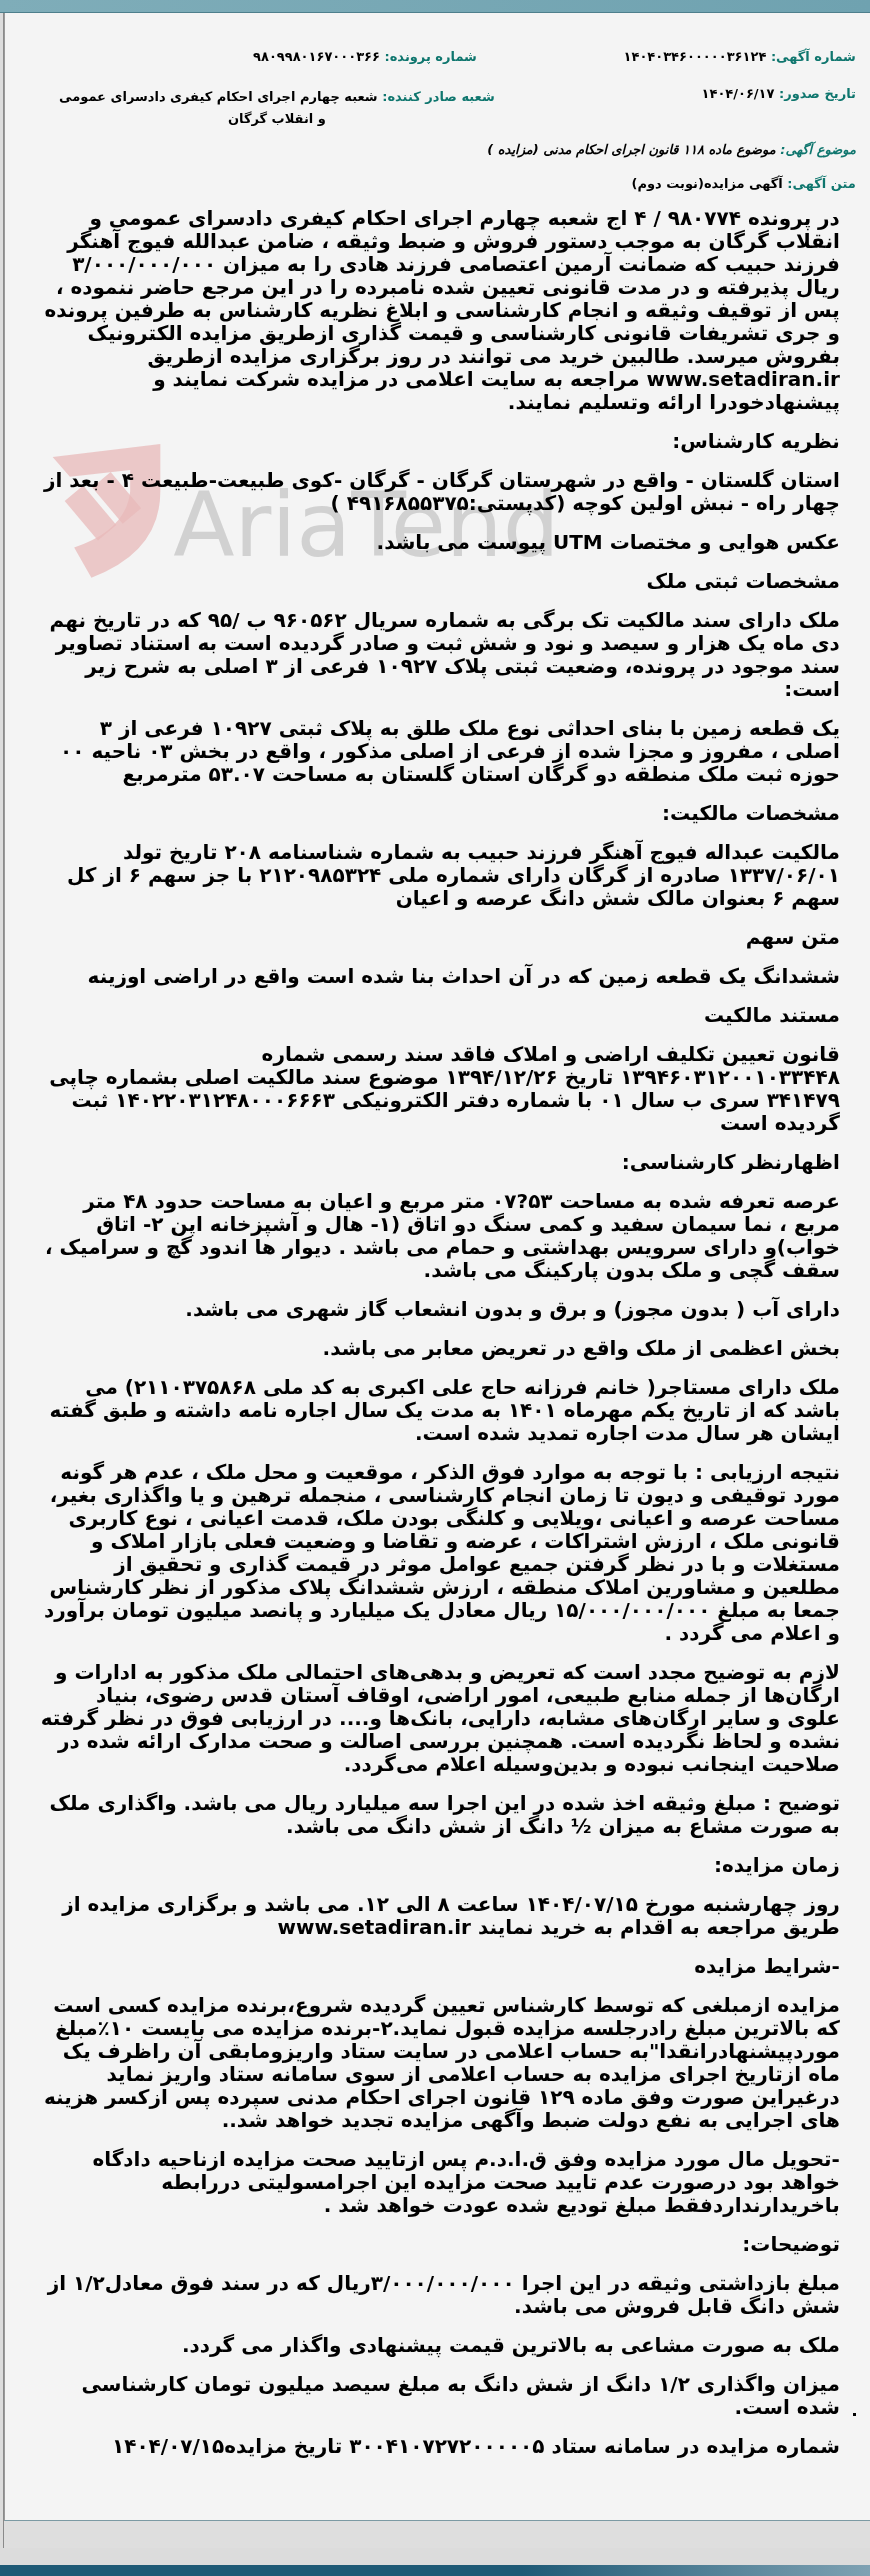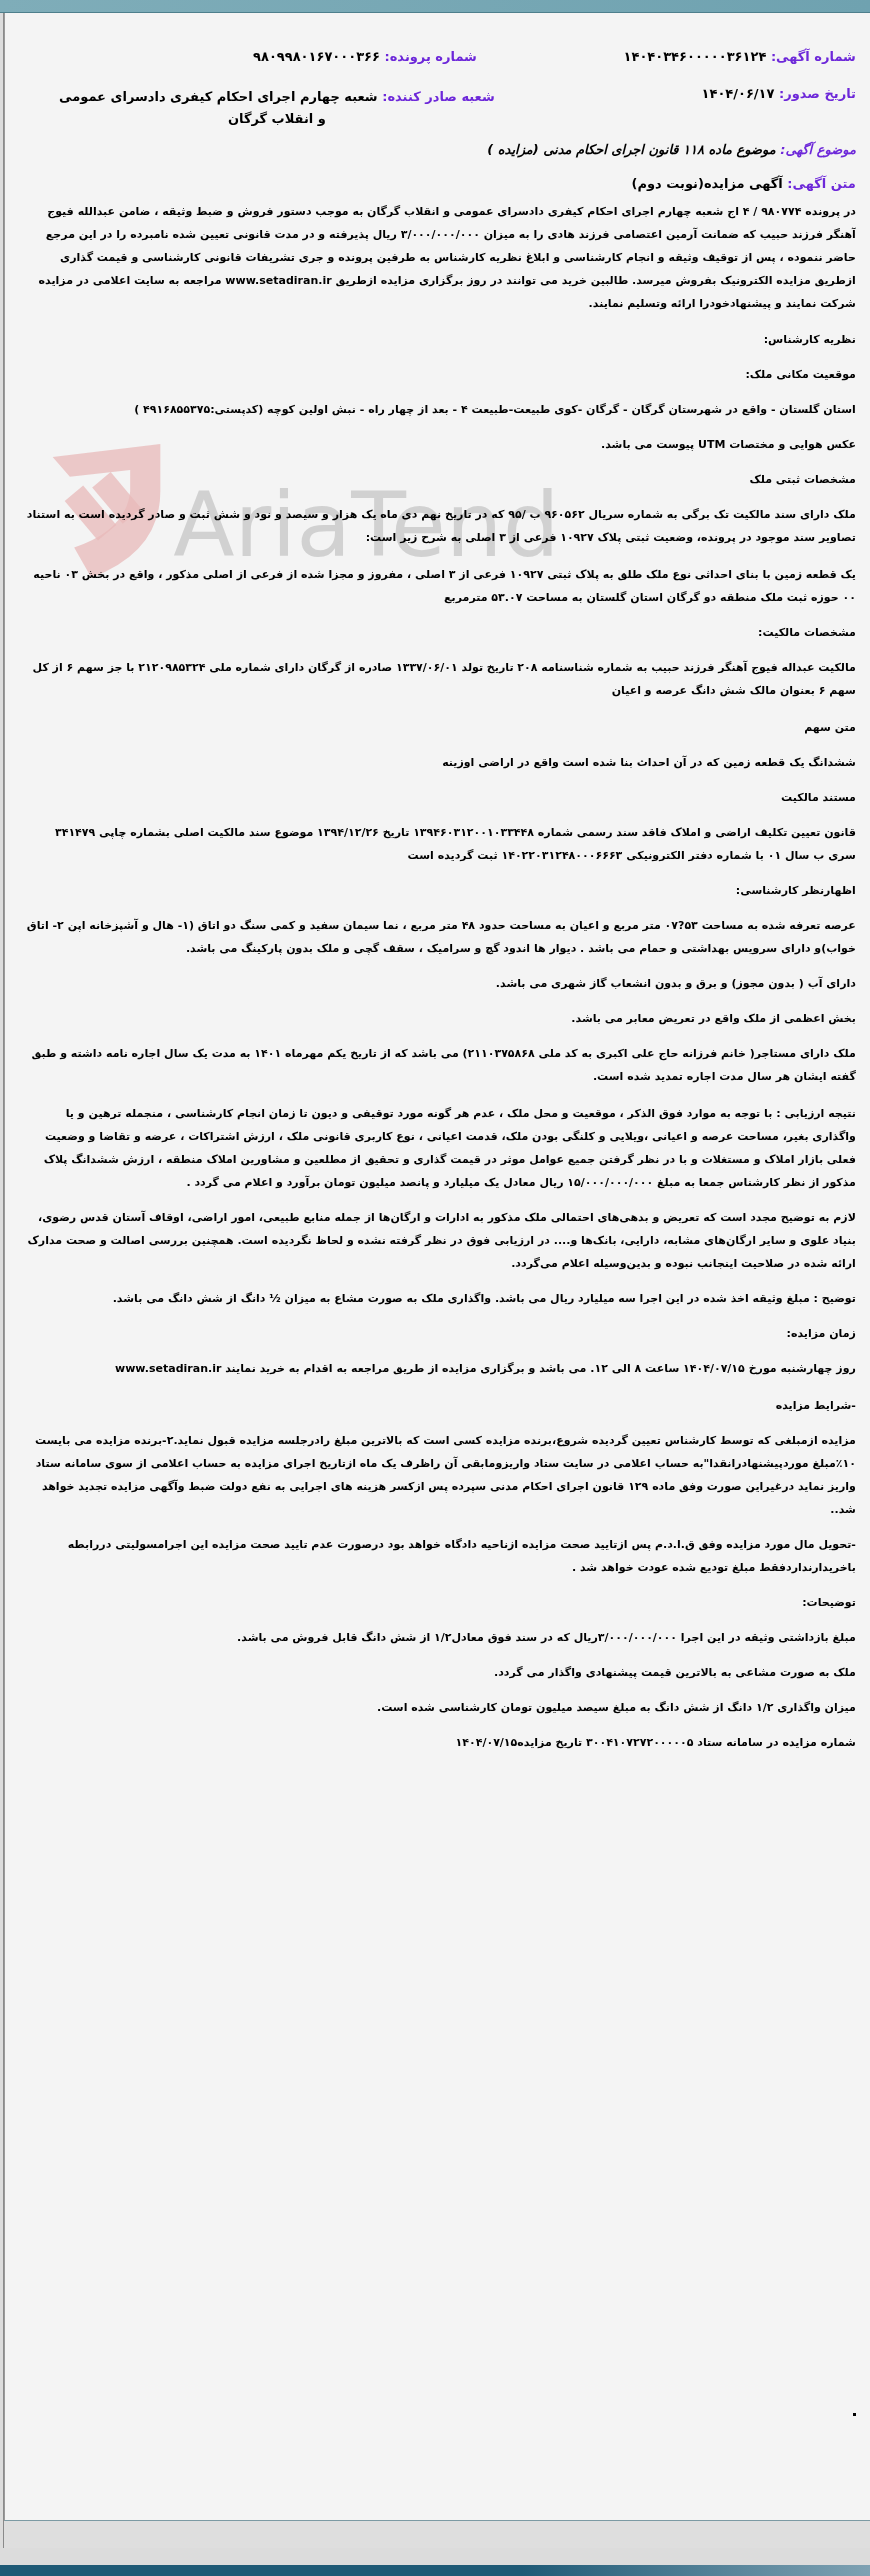--- a/index.html
+++ b/index.html
@@ -33,24 +33,24 @@
   .content {
     direction:rtl; text-align:right;
     position:absolute; right:15.5px; left:19px; top:0;
     font-weight:bold; color:#000;
   }
   .meta {
     position:absolute; top:27.6px; right:0; left:0; height:95px;
     font-size:13px;
   }
   .meta .row { position:absolute; }
-  .label { color:#6d28d9; font-weight:bold; }
+  .label { color:#0f766e; font-weight:bold; }
   .val { color:#000; font-weight:bold; }
   .ad-header { font-size:13px; margin:0; }
-  p.line { font-size:11px; line-height:23px; margin:0;text-align:right; }
+  p.line { font-size:20px; line-height:23px; margin:16px;text-align:right; }
   .watermark {
     position:absolute; left:39px; top:431px; width:517px; height:138px;
     pointer-events:none;
   }
   .dot { position:absolute; right:15.5px; top:2400px; width:2.6px; height:2.6px; background:#000; }
 </style>
 </head>
 <body>
 
 <div class="topbar"></div>
@@ -90,21 +90,20 @@
           <span class="label">موضوع آگهی:</span>
           <span class="val">موضوع ماده ۱۱۸ قانون اجرای احکام مدنی (مزایده )</span>
         </p>
         <p class="ad-header" style="margin-bottom:8.6px;">
           <span class="label">متن آگهی:</span>
           <span class="val">آگهی مزایده(نوبت دوم)</span>
         </p>
 
         <p class="line" style="margin-bottom:13.8px;">در پرونده ۹۸۰۷۷۴ / ۴ اج شعبه چهارم اجرای احکام کیفری دادسرای عمومی و انقلاب گرگان به موجب دستور فروش و ضبط وثیقه ، ضامن عبدالله فیوج آهنگر فرزند حبیب که ضمانت آرمین اعتصامی فرزند هادی را به میزان ۳/۰۰۰/۰۰۰/۰۰۰ ریال پذیرفته و در مدت قانونی تعیین شده نامبرده را در این مرجع حاضر ننموده ، پس از توقیف وثیقه و انجام کارشناسی و ابلاغ نظریه کارشناس به طرفین پرونده و جری تشریفات قانونی کارشناسی و قیمت گذاری ازطریق مزایده الکترونیک بفروش میرسد. طالبین خرید می توانند در روز برگزاری مزایده ازطریق www.setadiran.ir مراجعه به سایت اعلامی در مزایده شرکت نمایند و پیشنهادخودرا ارائه وتسلیم نمایند.</p>
         <p class="line" style="margin-bottom:12px;">نظریه کارشناس:</p>
-        <p class="line" style="margin-bottom:12px;">موقعیت مکانی ملک:</p>
         <p class="line" style="margin-bottom:12px;">استان گلستان - واقع در شهرستان گرگان - گرگان -کوی طبیعت-طبیعت ۴ - بعد از چهار راه - نبش اولین کوچه (کدپستی:۴۹۱۶۸۵۵۳۷۵ )</p>
         <p class="line" style="margin-bottom:12px;">عکس هوایی و مختصات UTM پیوست می باشد.</p>
         <p class="line" style="margin-bottom:12px;">مشخصات ثبتی ملک</p>
         <p class="line" style="margin-bottom:13.8px;">ملک دارای سند مالکیت تک برگی به شماره سریال ۹۶۰۵۶۲ ب /۹۵ که در تاریخ نهم دی ماه یک هزار و سیصد و نود و شش ثبت و صادر گردیده است به استناد تصاویر سند موجود در پرونده، وضعیت ثبتی پلاک ۱۰۹۲۷ فرعی از ۳ اصلی به شرح زیر است:</p>
         <p class="line" style="margin-bottom:12px;">یک قطعه زمین با بنای احداثی نوع ملک طلق به پلاک ثبتی ۱۰۹۲۷ فرعی از ۳ اصلی ، مفروز و مجزا شده از فرعی از اصلی مذکور ، واقع در بخش ۰۳ ناحیه ۰۰ حوزه ثبت ملک منطقه دو گرگان استان گلستان به مساحت ۵۳.۰۷ مترمربع</p>
         <p class="line" style="margin-bottom:12px;">مشخصات مالکیت:</p>
         <p class="line" style="margin-bottom:13.8px;">مالکیت عبداله فیوج آهنگر فرزند حبیب به شماره شناسنامه ۲۰۸ تاریخ تولد ۱۳۳۷/۰۶/۰۱ صادره از گرگان دارای شماره ملی ۲۱۲۰۹۸۵۳۲۴ با جز سهم ۶ از کل سهم ۶ بعنوان مالک شش دانگ عرصه و اعیان</p>
         <p class="line" style="margin-bottom:12px;">متن سهم</p>
         <p class="line" style="margin-bottom:12px;">ششدانگ یک قطعه زمین که در آن احداث بنا شده است واقع در اراضی اوزینه</p>
         <p class="line" style="margin-bottom:12px;">مستند مالکیت</p>

